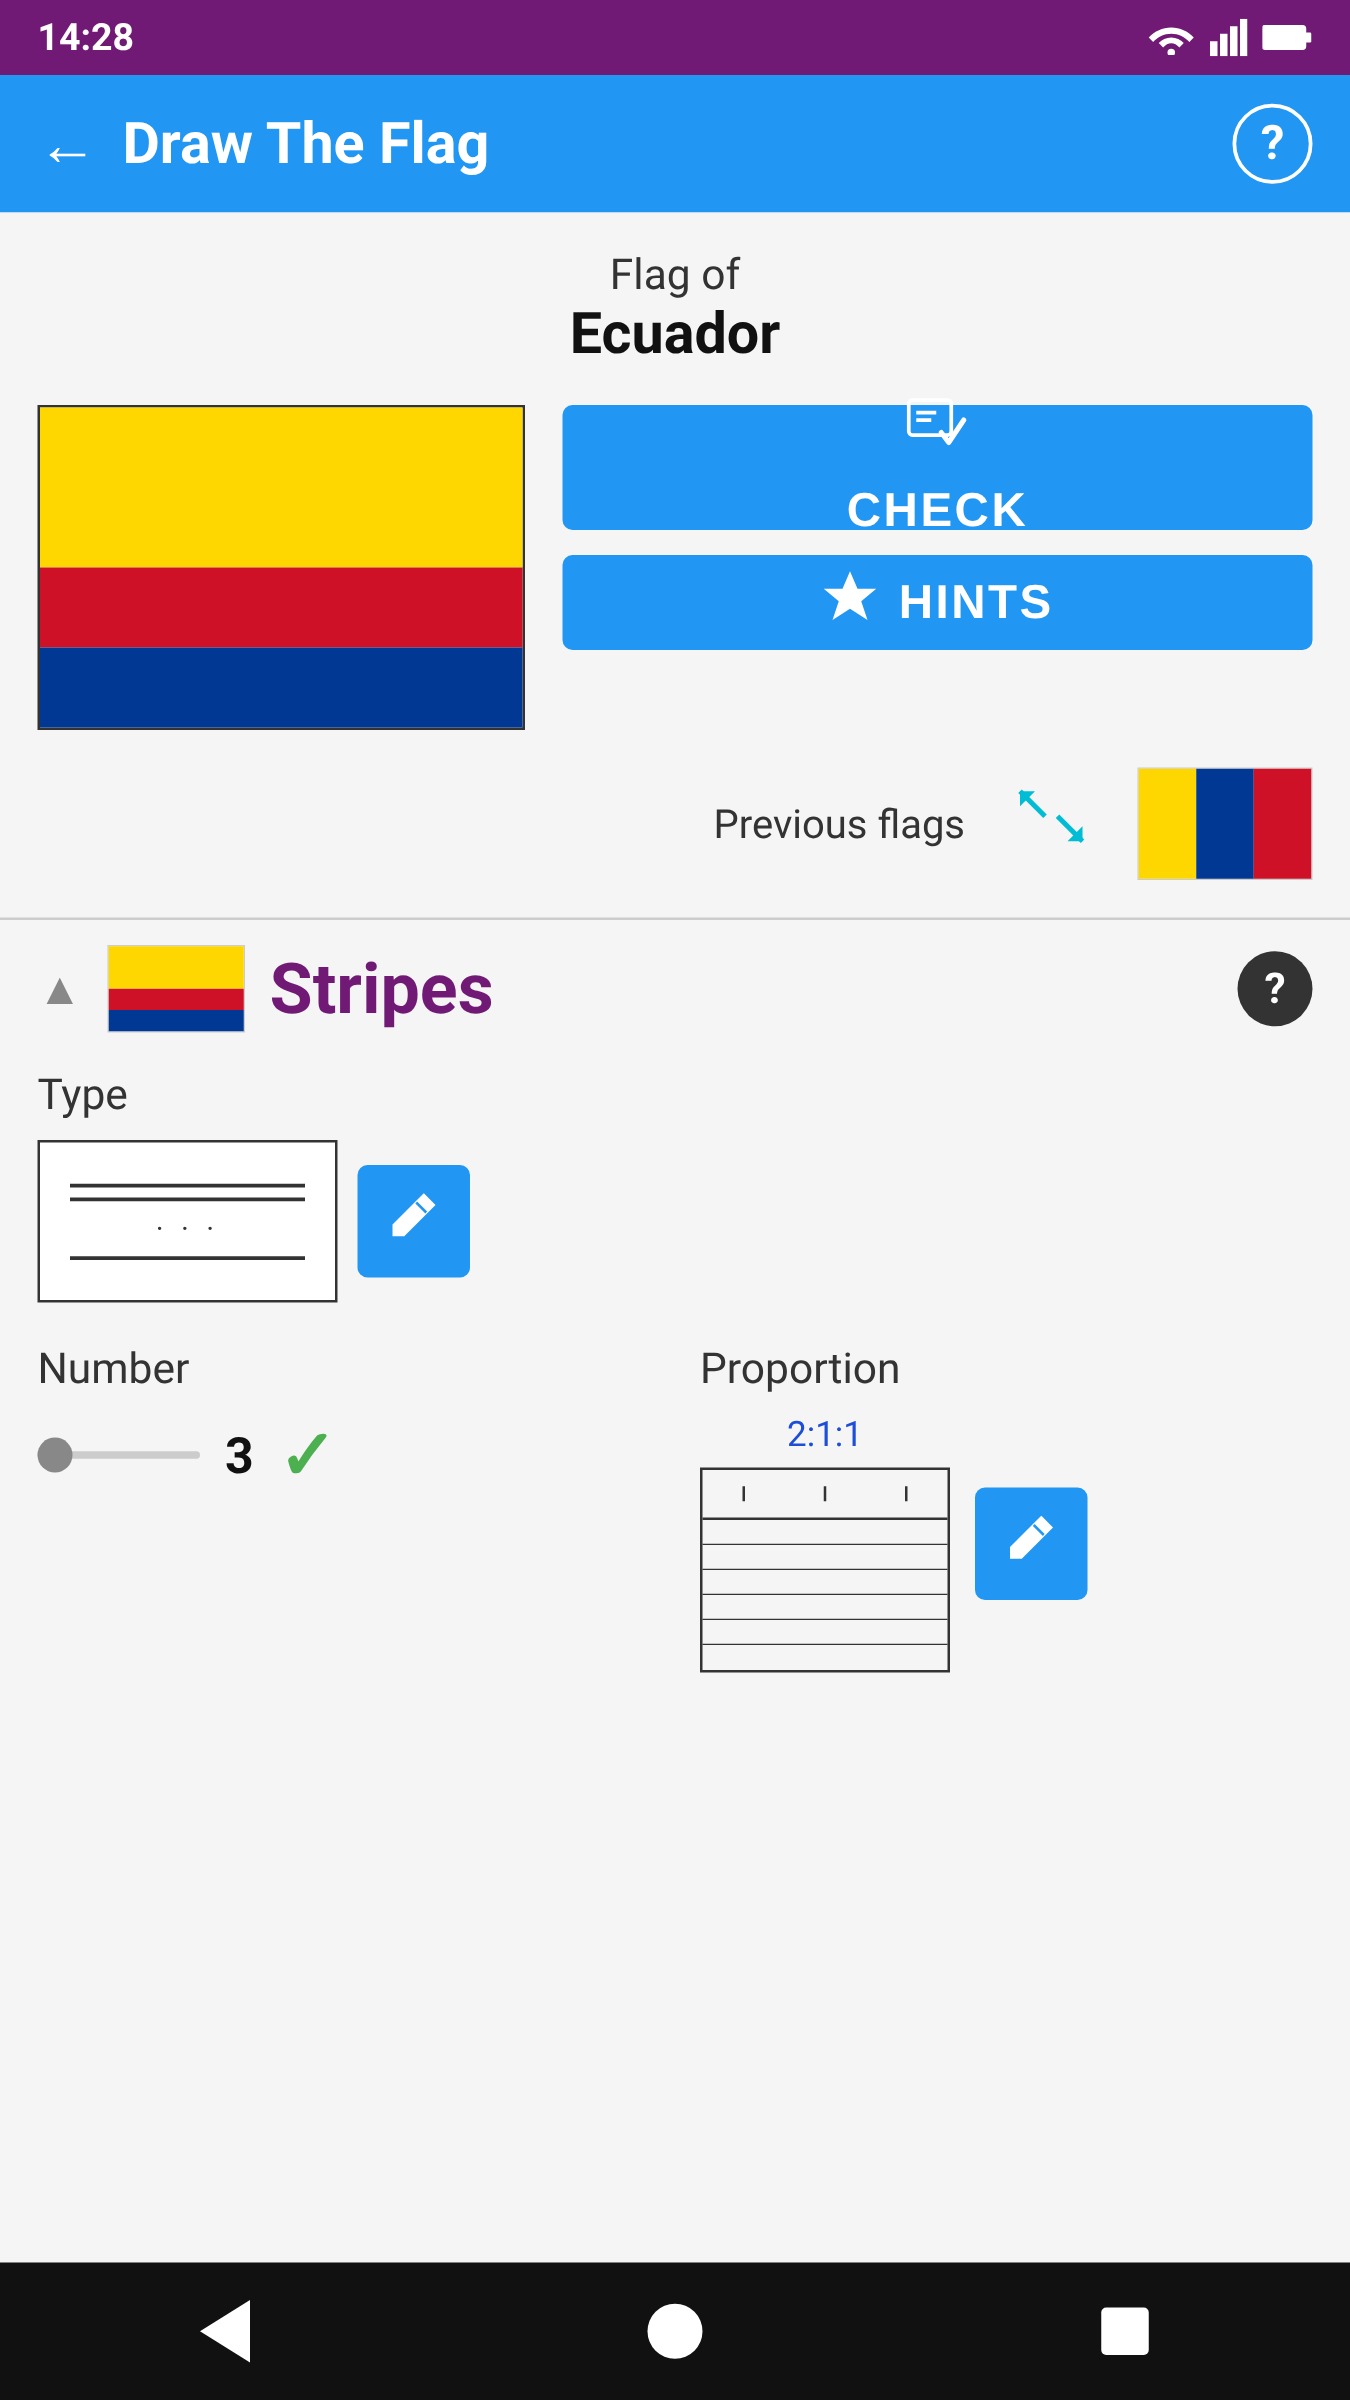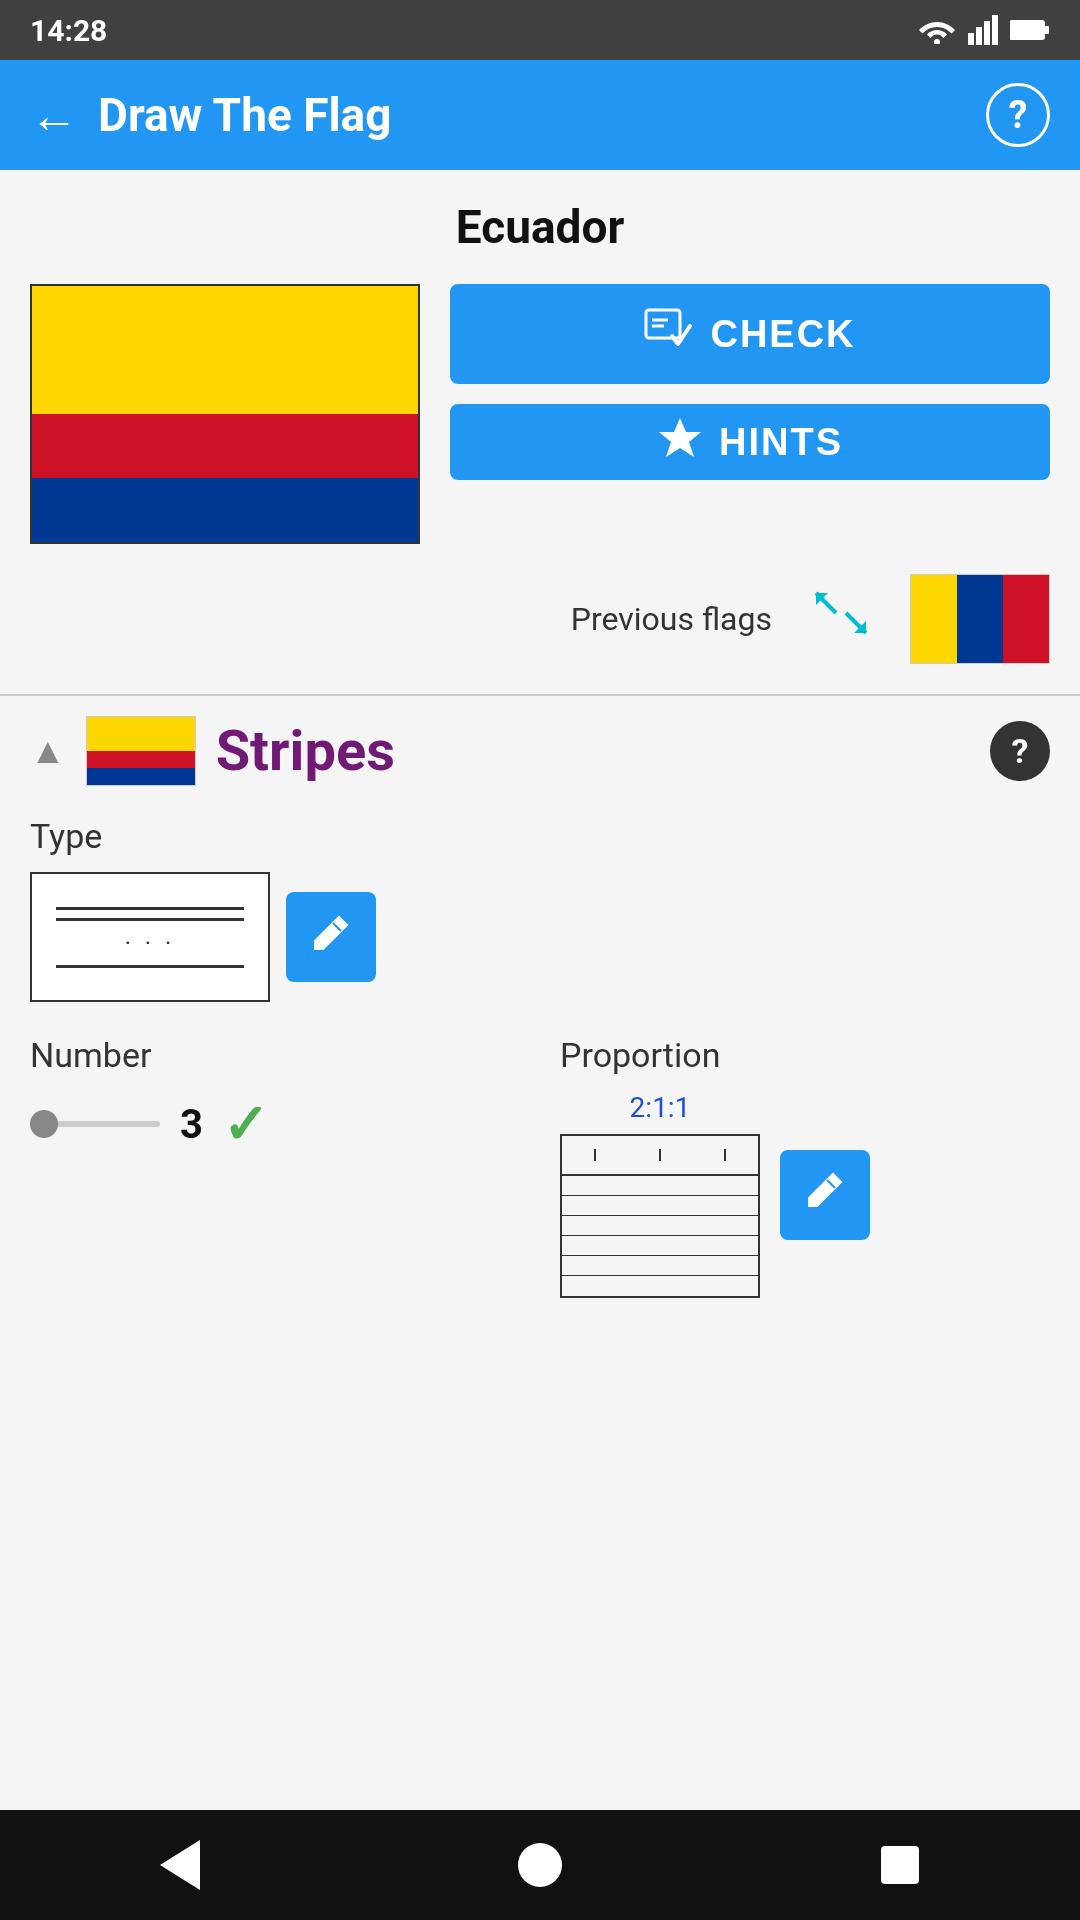--- a/index.html
+++ b/index.html
@@ -8,21 +8,21 @@
       width: 1080px;
       min-height: 1920px;
       font-family: 'Roboto', Arial, sans-serif;
       background: #f0f0f0;
       display: flex;
       flex-direction: column;
     }
 
     
     .status-bar {
-      background: #404040;
+      background: #701a75;
       height: 60px;
       display: flex;
       align-items: center;
       justify-content: space-between;
       padding: 0 30px;
       color: white;
       font-size: 30px;
       font-weight: bold;
     }
     .status-icons {
@@ -123,20 +123,21 @@
       border-radius: 8px;
       height: 100px;
       font-size: 38px;
       font-weight: bold;
       display: flex;
       align-items: center;
       justify-content: center;
       gap: 16px;
       cursor: pointer;
       letter-spacing: 2px;
+      flex-direction: column;
     }
     .btn-hints {
       background: #2196F3;
       color: white;
       border: none;
       border-radius: 8px;
       height: 76px;
       font-size: 38px;
       font-weight: bold;
       display: flex;
@@ -456,20 +457,21 @@
   <span class="app-bar-back">←</span>
   <span class="app-bar-title">Draw The Flag</span>
   <div class="app-bar-help">
     <span>?</span>
   </div>
 </div>
 
 <div class="main-content">
 
   <div class="flag-header">
+    <div class="flag-of-text">Flag of</div>
     <div class="flag-country-name">Ecuador</div>
   </div>
 
   <div class="top-section">
 
     <div class="flag-canvas">
       <div class="flag-stripe-yellow"></div>
       <div class="flag-stripe-red"></div>
       <div class="flag-stripe-blue"></div>
     </div>

